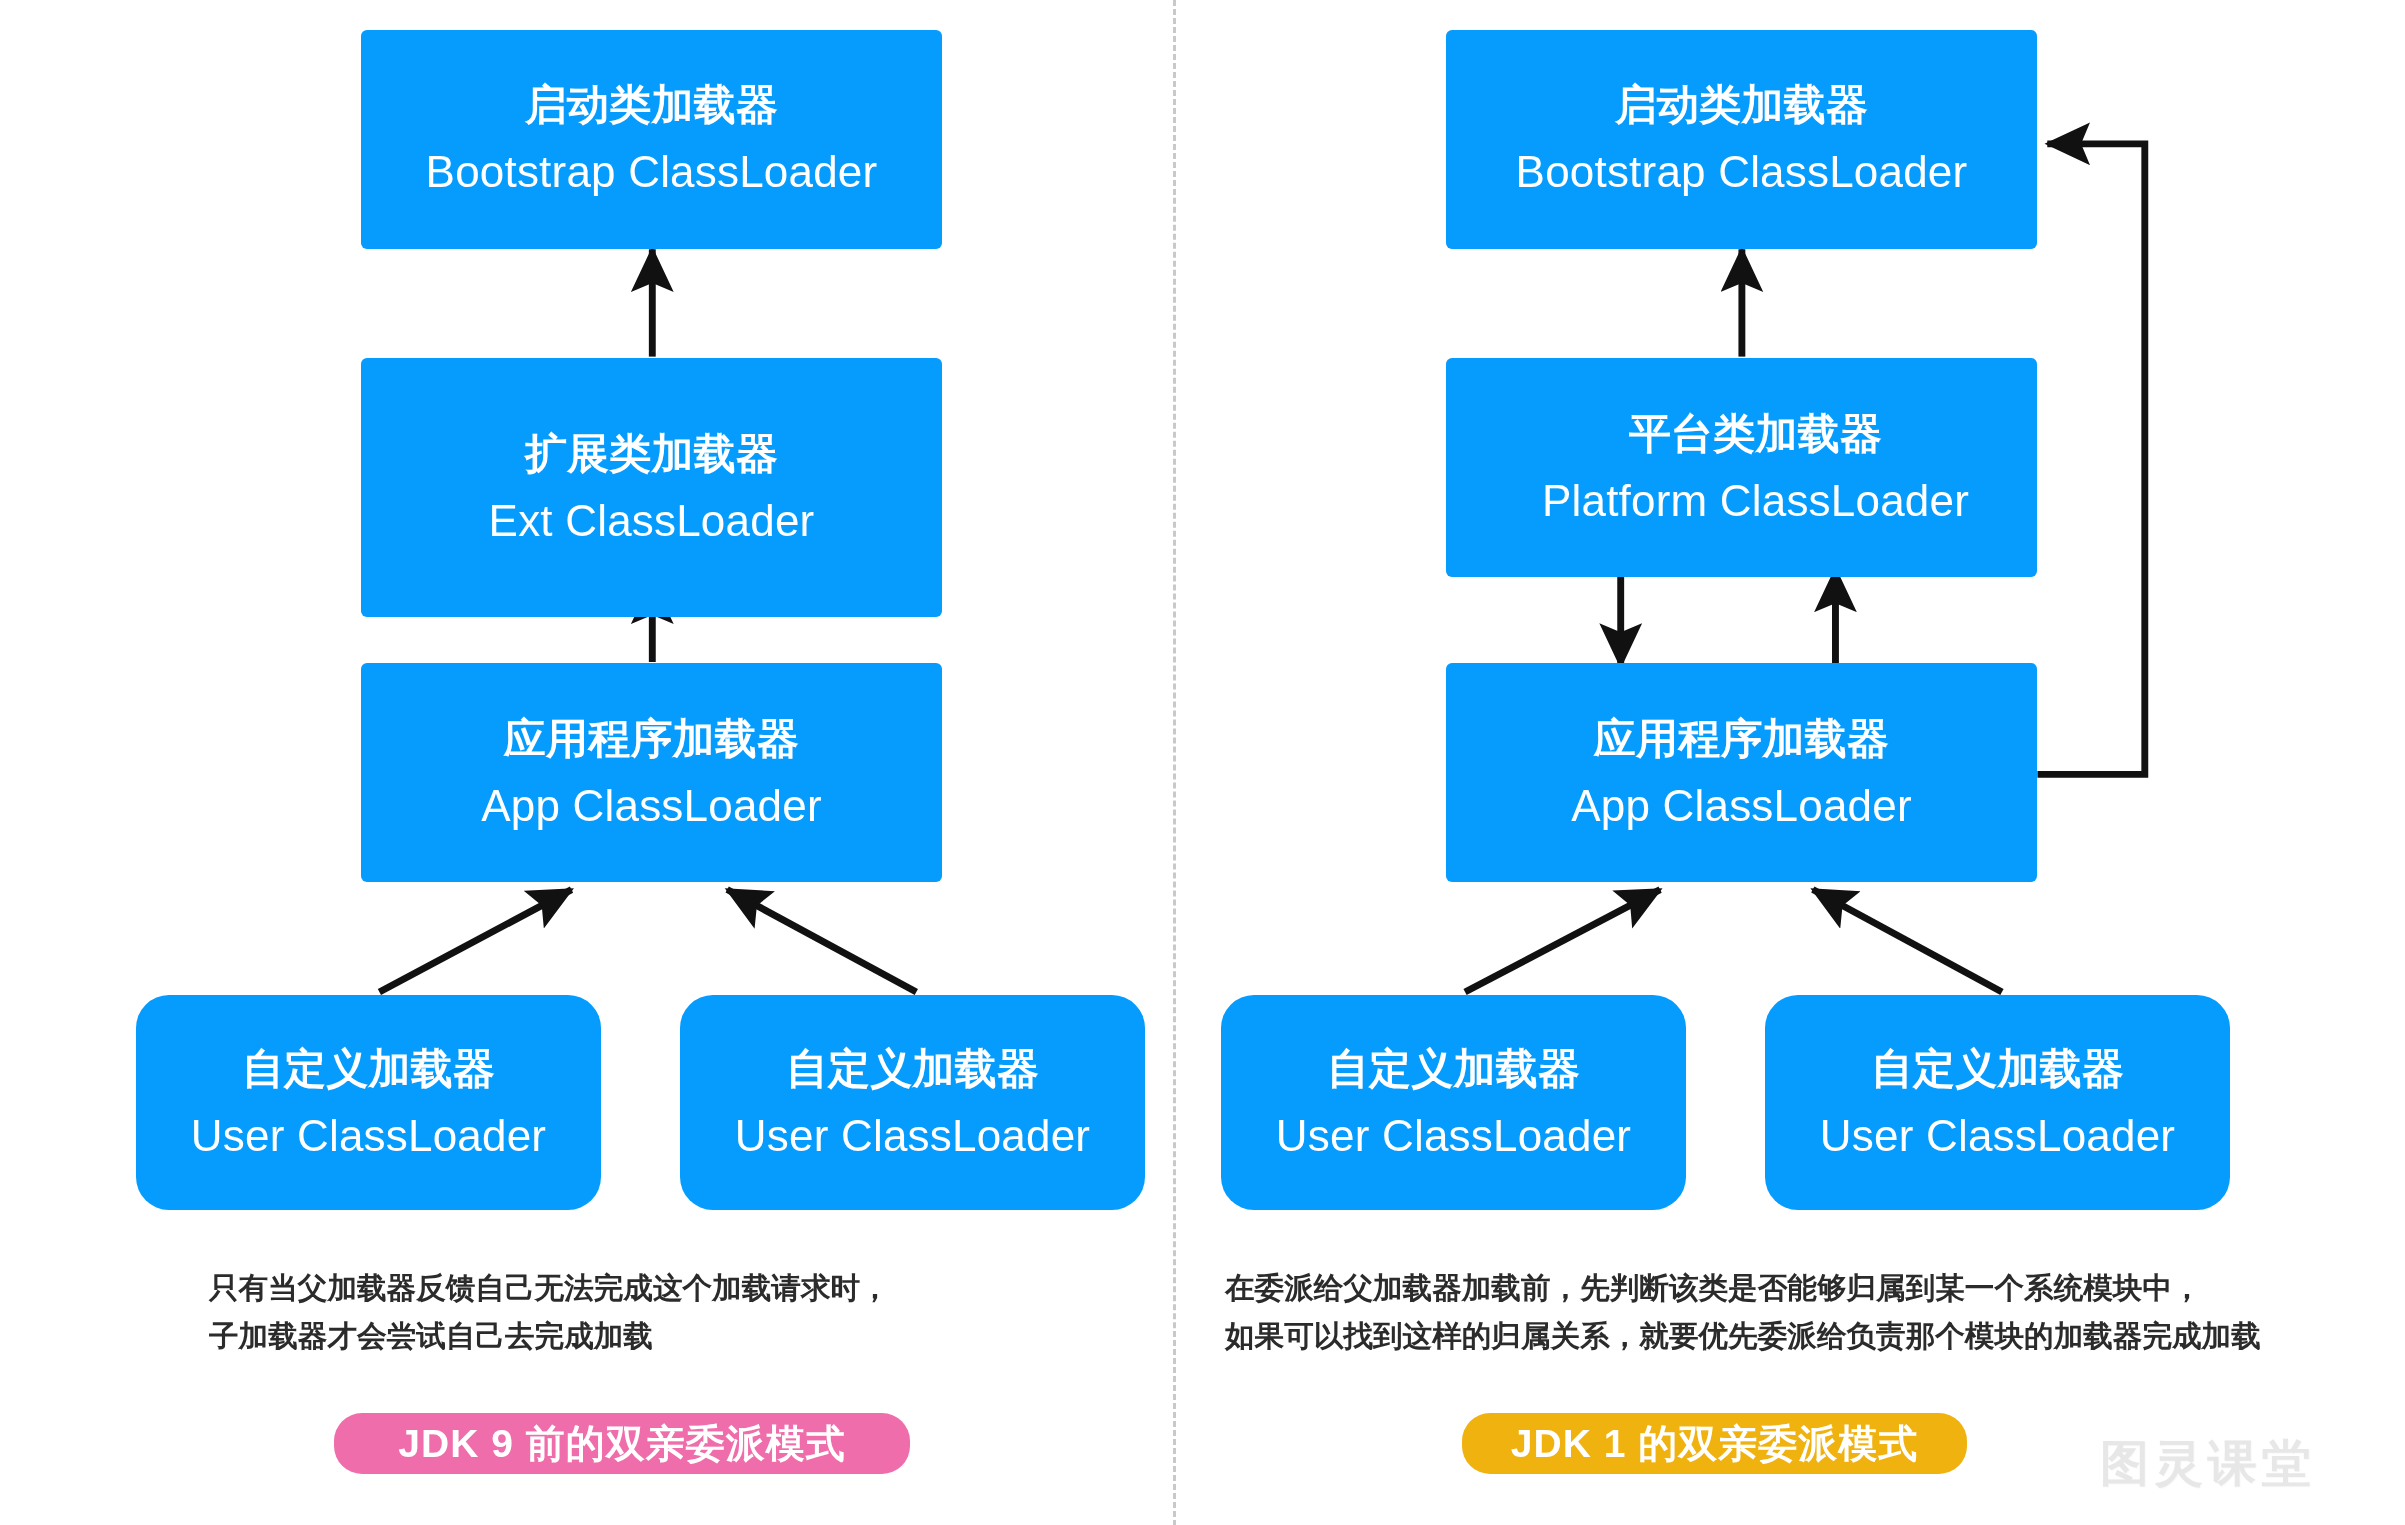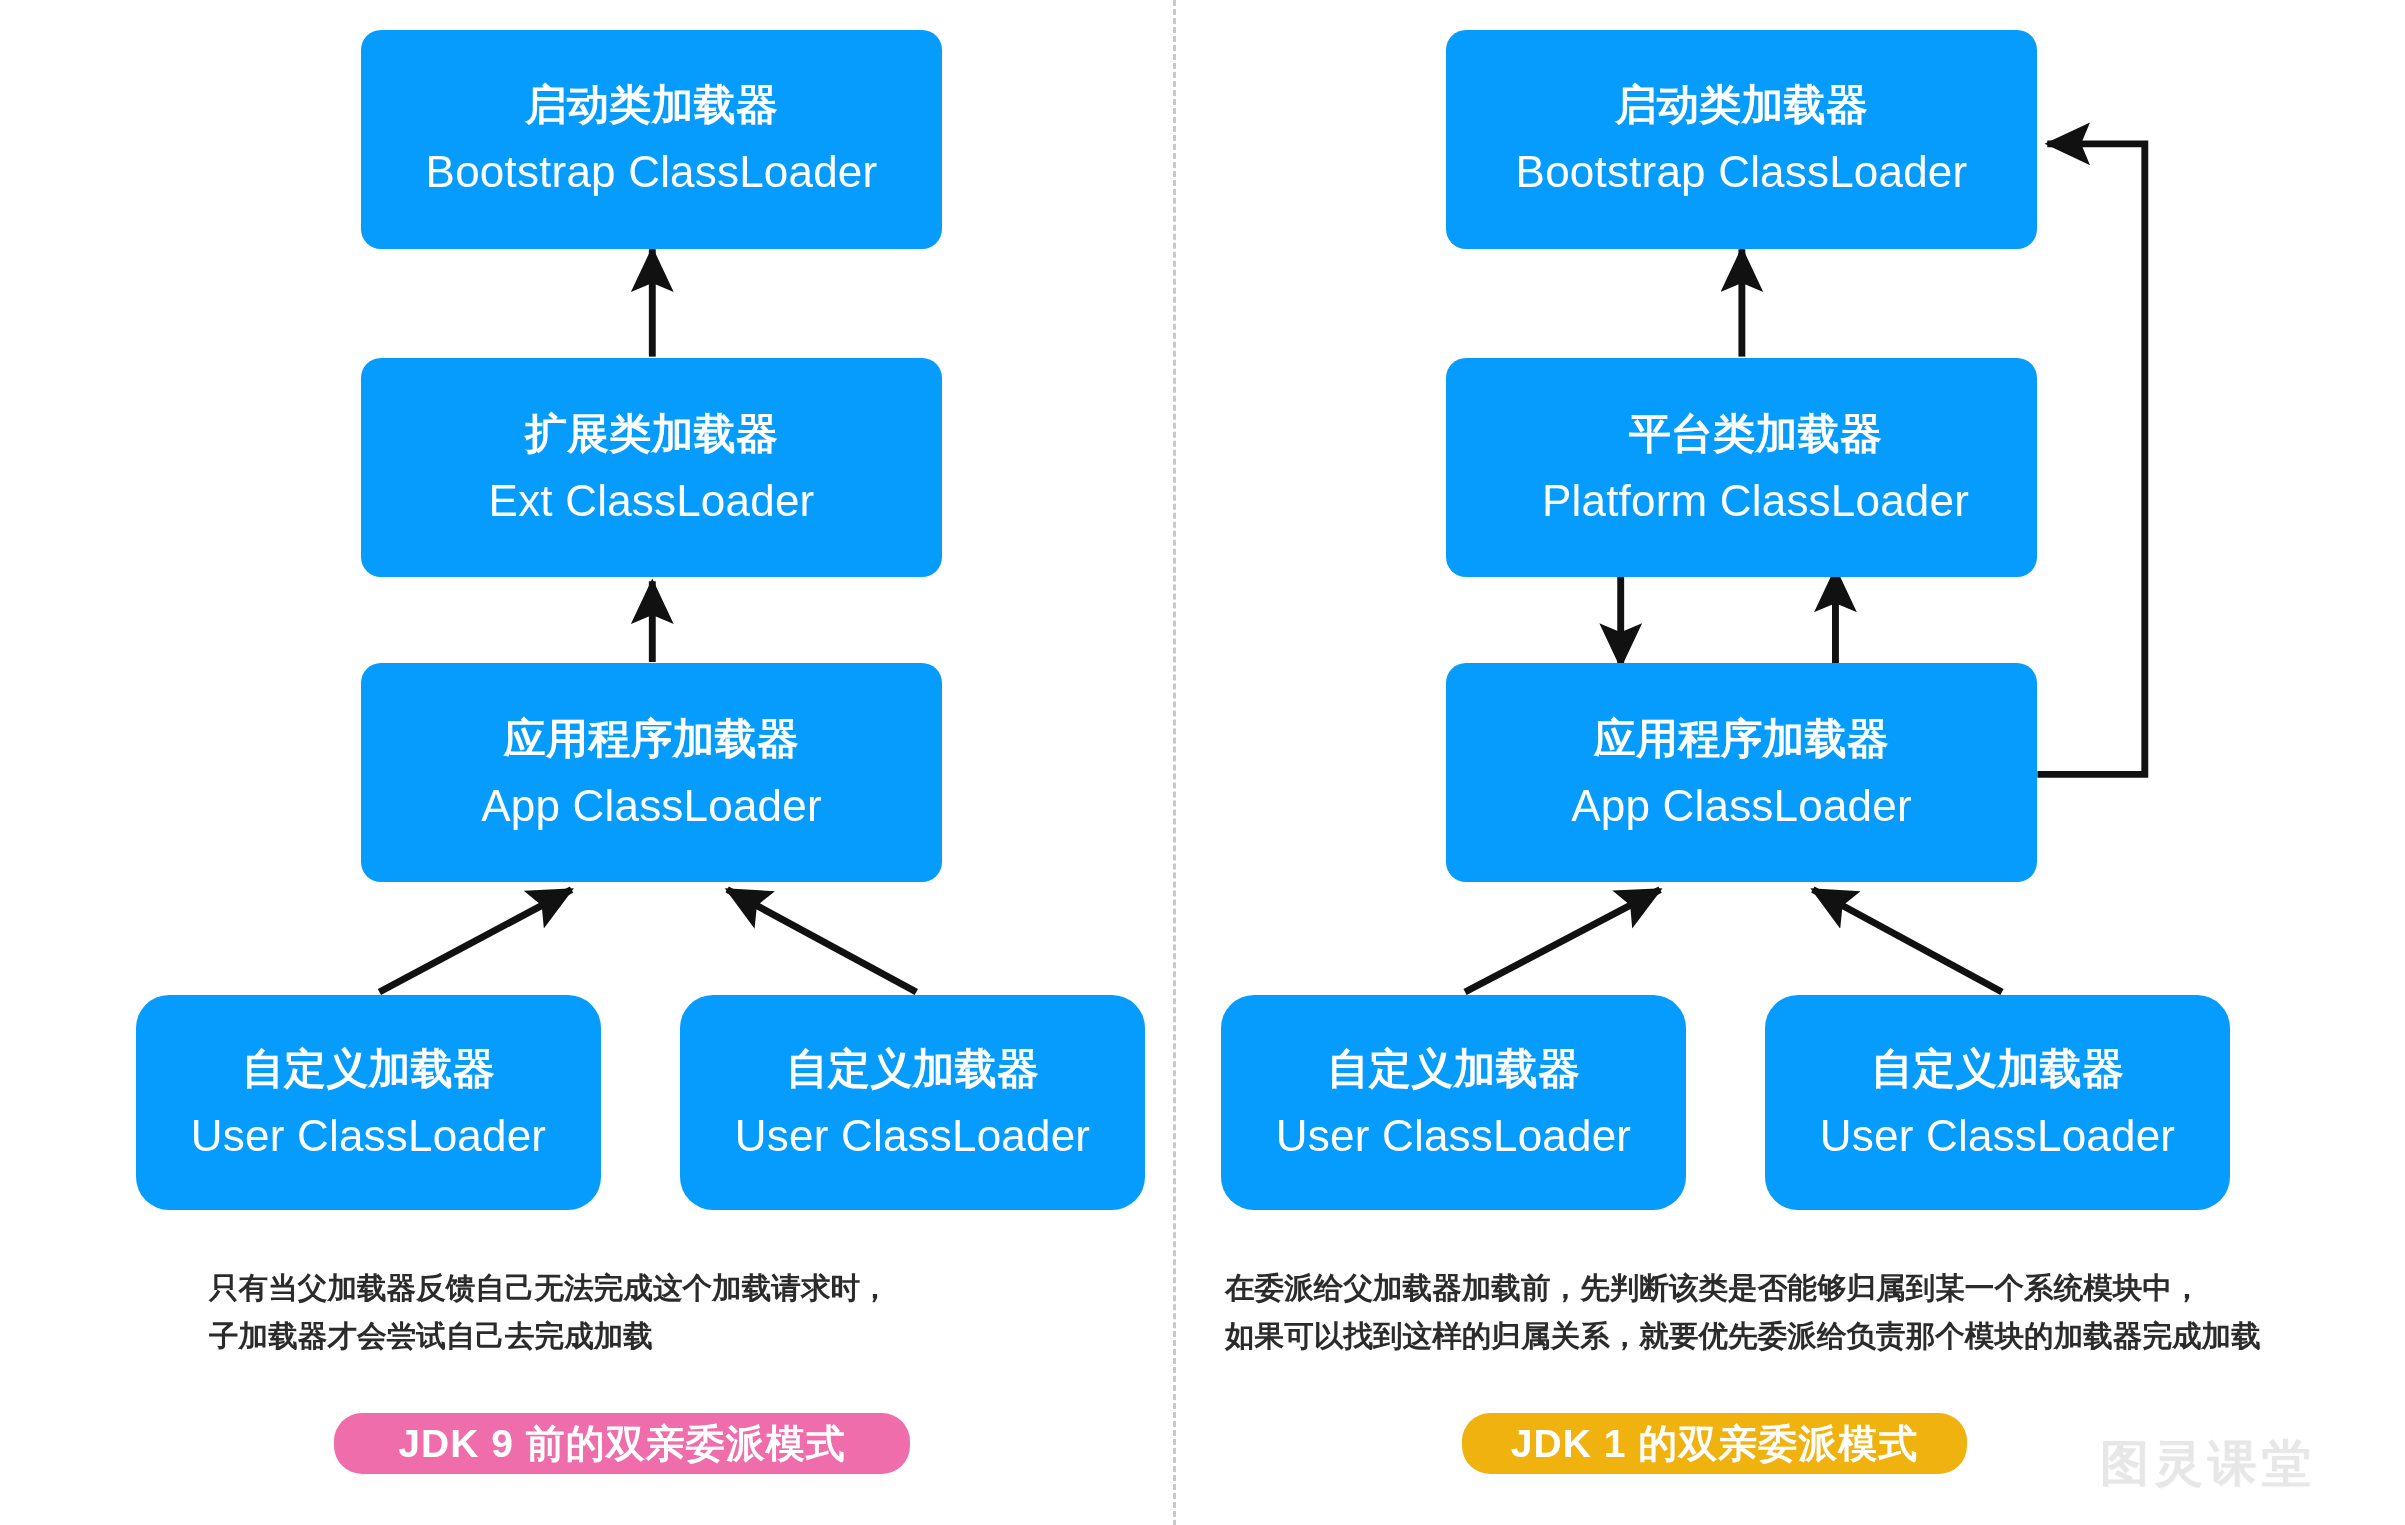--- a/index.html
+++ b/index.html
@@ -26,21 +26,21 @@
     width: 0;
     height: 1526px;
     border-left: 3px dashed #c9c9c9;
   }
 
   
   .node {
     position: absolute;
     box-sizing: border-box;
     background: #059CFE;
-    border-radius: 20px;
+    border-radius: 6px;
     color: #ffffff;
     display: flex;
     flex-direction: column;
     align-items: center;
     justify-content: center;
     text-align: center;
     line-height: 1.22;
     letter-spacing: 0.2px;
   }
   .node .cn {
@@ -135,21 +135,21 @@
     </g>
   </svg>
 
   <div class="divider"></div>
 
   <div class="node" style="left:361px; top:29.6px; width:581px; height:219px;">
     <span class="cn">启动类加载器</span>
     <span class="en">Bootstrap ClassLoader</span>
   </div>
 
-  <div class="node" style="left:361px; top:358px; width:581px; height:219px;">
+  <div class="node" style="left:361px; top:358px; width:581px; height:259px;">
     <span class="cn">扩展类加载器</span>
     <span class="en">Ext ClassLoader</span>
   </div>
 
   <div class="node" style="left:361px; top:663px; width:581px; height:219px;">
     <span class="cn">应用程序加载器</span>
     <span class="en">App ClassLoader</span>
   </div>
 
   <div class="node user" style="left:136px; top:995px; width:465px; height:215px;">

